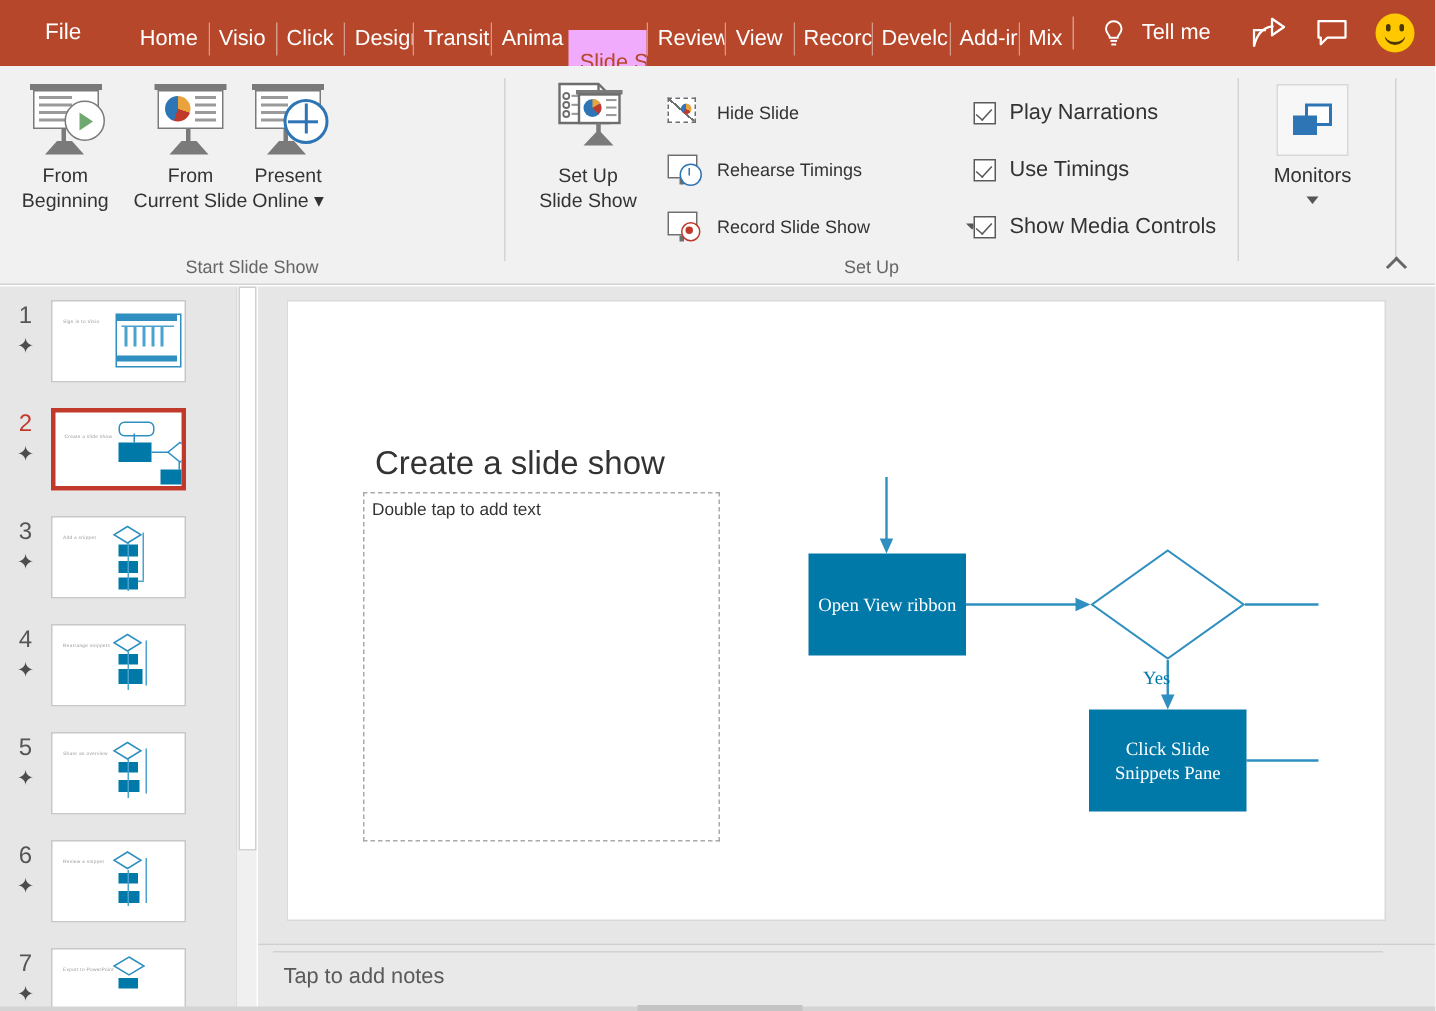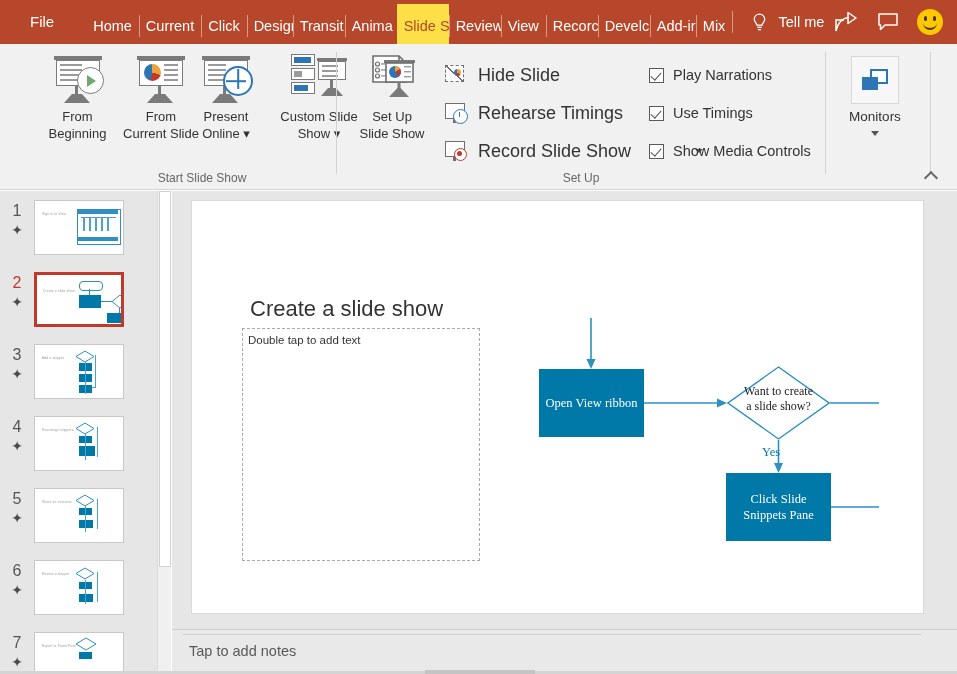--- a/index.html
+++ b/index.html
@@ -41,22 +41,23 @@
     overflow: hidden;
     box-sizing: border-box;
   }
   .tab + .tab::before {
     content: "";
     position: absolute; left: 0; top: 11px;
     width: 1px; height: 22px;
     background: rgba(255,255,255,0.45);
   }
   .tab.active {
-    background: #fde047;
+    background: #f0abfc;
     color: #B7472A;
+    margin-top: 16px;
   }
   .tab.active::before { display: none; }
   .tab.clip { max-width: 46px; }
   .tab.clip-wide { max-width: 52px; }
 
   .tellme {
     display: flex; align-items: center; gap: 6px;
     color: #ffffff; font-size: 14.5px;
     margin-left: 14px; white-space: nowrap;
   }
@@ -186,21 +187,21 @@
   .cssicon .frame {
     position: absolute; border: 1.6px solid #7a7a7a; background: #fff; box-sizing: border-box;
   }
 
   
   .susicon { position: relative; width: 54px; height: 50px; }
 
   
   .cmdrow {
     position: absolute; display: flex; align-items: center; gap: 9px;
-    font-size: 18px; color: #333; height: 28px; cursor: default;
+    font-size: 12px; color: #333; height: 28px; cursor: default;
   }
   .cmdicon { width: 26px; height: 22px; position: relative; flex: none; }
   .cmdicon .box {
     position: absolute; left: 2px; top: 1px; width: 20px; height: 16px;
     border: 1.6px solid #6e6e6e; box-sizing: border-box; background: #fff;
   }
   .cmdicon .dashbox {
     position: absolute; left: 2px; top: 1px; width: 19px; height: 17px;
     border: 1.4px dashed #6e6e6e; box-sizing: border-box; background: #fff;
   }
@@ -409,21 +410,21 @@
 </style>
 </head>
 <body>
 
 <div id="app">
 
   <div class="titlebar">
     <div class="tab-file">File</div>
     <div class="tabs">
       <div class="tab">Home</div>
-      <div class="tab">Current</div>
+      <div class="tab">Visio</div>
       <div class="tab">Click</div>
       <div class="tab clip">Desigr</div>
       <div class="tab clip-wide">Transit</div>
       <div class="tab clip-wide">Anima</div>
       <div class="tab active clip-wide">Slide S</div>
       <div class="tab clip-wide">Review</div>
       <div class="tab">View</div>
       <div class="tab clip-wide">Recorc</div>
       <div class="tab clip-wide">Develc</div>
       <div class="tab clip">Add-ir</div>
@@ -457,21 +458,21 @@
       <span class="smiley">
         <i class="eye l"></i>
           <i class="eye r"></i>
           <i class="mouth"></i>
       </span>
     </div>
   </div>
 
   <div class="ribbon">
 
-    <div class="rgroup" style="left:0; width:336px;margin-left:34px;">
+    <div class="rgroup" style="left:0; width:336px;">
 
       <div class="bigbtn" style="left:6px; width:75px;">
         <span class="glyph">
           <span class="screen">
             <i class="bar"></i>
               <i class="board"></i>
             <span class="lines">
                 <i></i>
                 <i></i>
                 <i></i>
@@ -519,45 +520,20 @@
               </span>
             <i class="stand"></i>
               <i class="legs"></i>
             <span class="globe"></span>
           </span>
         </span>
         <span>Present</span>
         <span>Online ▾</span>
       </div>
 
-      <div class="bigbtn" style="left:236px; width:98px;">
-        <span class="glyph">
-          <span class="cssicon">
-            <i class="frame" style="left:0px; top:0px; width:24px; height:12px;"></i>
-            <i class="blk" style="left:3px; top:3px; width:17px; height:6px;"></i>
-            <i class="frame" style="left:0px; top:14px; width:24px; height:12px;"></i>
-            <i class="blk" style="left:3px; top:17px; width:8px; height:6px;background:#9a9a9a;"></i>
-            <i class="frame" style="left:0px; top:28px; width:24px; height:12px;"></i>
-            <i class="blk" style="left:3px; top:31px; width:14px; height:6px;"></i>
-            <span class="screen" style="position:absolute; left:24px; top:4px; width:32px; height:44px;">
-              <i class="bar" style="left:2px;top:0;width:30px;height:3px;"></i>
-              <i class="board" style="left:3px;top:3px;width:28px;height:19px;"></i>
-              <span class="lines" style="left:7px;top:7px;">
-                  <i style="width:16px"></i>
-                  <i style="width:16px"></i>
-                  <i style="width:16px"></i>
-                </span>
-              <i class="stand" style="left:15px;top:22px;height:8px;"></i>
-              <i class="legs" style="left:6px;top:29px;width:22px;border-left-width:7px;border-right-width:7px;border-bottom-width:8px;"></i>
-            </span>
-          </span>
-        </span>
-        <span>Custom Slide</span>
-        <span>Show ▾</span>
-      </div>
 
       <div class="rgroup-label" style="width:336px;">Start Slide Show</div>
     </div>
 
     <div class="rsep" style="left:336px;"></div>
 
     <div class="rgroup" style="left:337px; width:488px;">
 
       <div class="bigbtn" style="left:13px; width:84px;">
         <span class="glyph">
@@ -808,24 +784,20 @@
 
 
         <div class="fc-box b1">
           <span>Open View ribbon</span>
         </div>
 
         <div class="fc-diamond">
           <svg width="103" height="74" viewBox="0 0 103 74">
             <path d="M51.5 1 L102 37 L51.5 73 L1 37 Z" fill="#ffffff" stroke="#2E8FC0" stroke-width="1.4"></path>
           </svg>
-          <div class="fc-diamond-label">
-            <div>Want to create</div>
-            <div>a slide show?</div>
-          </div>
         </div>
 
         <div class="fc-yes">Yes</div>
 
         <div class="fc-box b2">
           <div>
             <div>Click Slide</div>
             <div>Snippets Pane</div>
           </div>
         </div>

